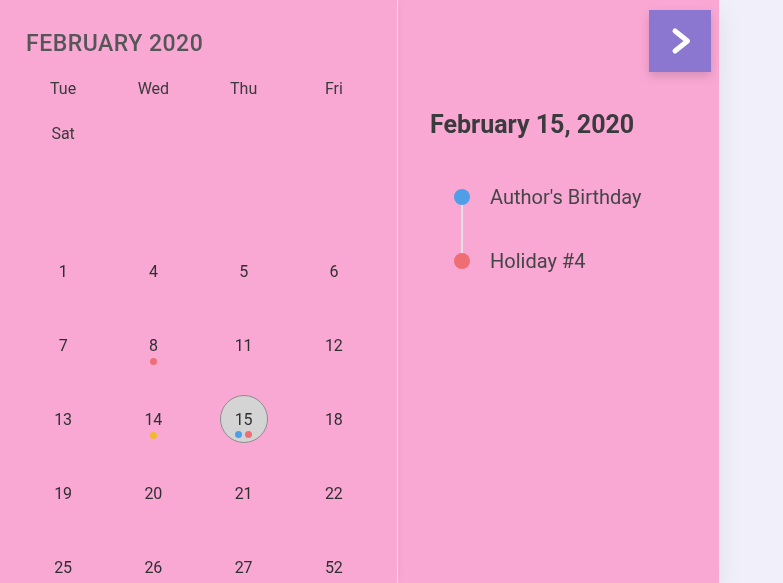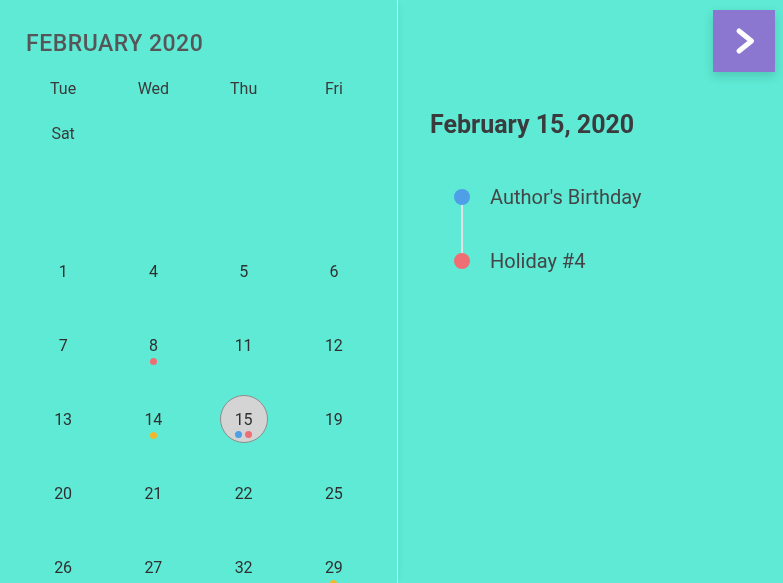--- a/index.html
+++ b/index.html
@@ -7,23 +7,23 @@
     font-family: -apple-system, "Segoe UI", Roboto, "Helvetica Neue", Arial, sans-serif;
     background: #f1effa;
     width: 783px;
     height: 583px;
     overflow: hidden;
     position: relative;
   }
   .app {
     position: absolute;
     left: 0; top: 0;
-    width: 783px; height: 583px;
-    display: flex;
-    background: #5eead4;
+    width: 719px; height: 583px;
+    display: flex;
+    background: #f9a8d4;
     box-shadow: 0 8px 24px rgba(0,0,0,0.08);
   }
   .cal-pane {
     width: 398px;
     height: 100%;
     border-right: 1px solid #e5e5e8;
     padding: 30px 18px 20px 18px;
     box-shadow: 4px 0 8px -4px rgba(0,0,0,0.06);
   }
   .month-title {
@@ -224,20 +224,25 @@
           <div class="day-wrap selected">
             <div class="day-num">15</div>
             <div class="dots">
               <div class="dot sm dot-blue"></div>
               <div class="dot sm dot-pink"></div>
             </div>
           </div>
         </div>
         <div class="cell">
           <div class="day-wrap">
+            <div class="day-num">18</div>
+          </div>
+        </div>
+        <div class="cell">
+          <div class="day-wrap">
             <div class="day-num">19</div>
           </div>
         </div>
         <div class="cell">
           <div class="day-wrap">
             <div class="day-num">20</div>
           </div>
         </div>
         <div class="cell">
           <div class="day-wrap">
@@ -259,21 +264,21 @@
             <div class="day-num">26</div>
           </div>
         </div>
         <div class="cell">
           <div class="day-wrap">
             <div class="day-num">27</div>
           </div>
         </div>
         <div class="cell">
           <div class="day-wrap">
-            <div class="day-num">32</div>
+            <div class="day-num">52</div>
           </div>
         </div>
         <div class="cell">
           <div class="day-wrap">
             <div class="day-num">29</div>
             <div class="dots">
               <div class="dot sm dot-yellow"></div>
             </div>
           </div>
         </div>

